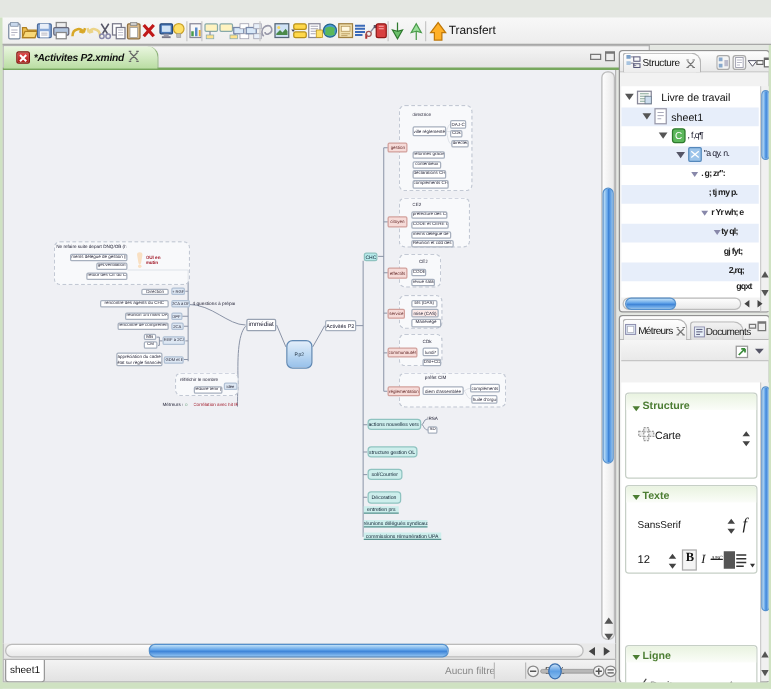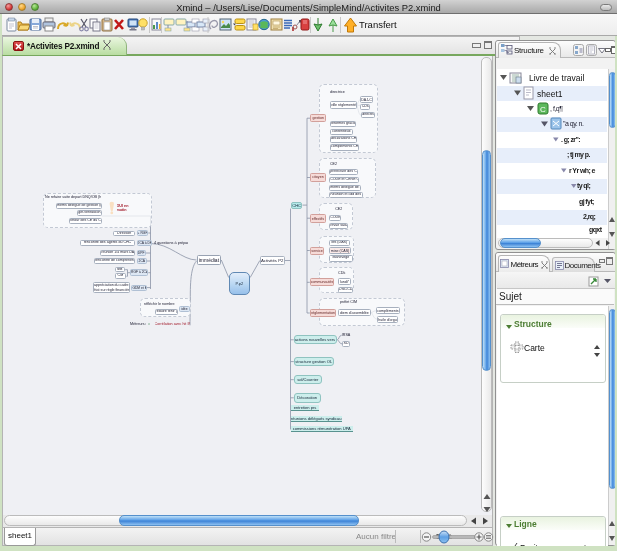--- a/index.html
+++ b/index.html
@@ -8,21 +8,21 @@
 .abs { position:absolute; }
 
 #titlebar { left:0; top:0; width:617px; height:14px;
   background:linear-gradient(#d2d2d2,#bdbdbd 50%,#a9a9a9); border-bottom:1px solid #6f6f6f; }
 .tl { top:3px; width:8px; height:8px; border-radius:50%; }
 #title { width:617px; top:1.5px; text-align:center; font-size:9.4px; color:#1a1a1a; }
 
 #toolbar { left:0; top:14px; width:617px; height:22px; background:linear-gradient(#f8f8f8,#ededed); border-bottom:1px solid #a8a8a8; }
 #transfert { left:359px; top:5px; font-size:9.5px; color:#111; }
 
-#tabstrip { left:2px; top:36px; width:518px; height:20px; background:linear-gradient(#f4f4f4,#e4e4e4); border:1px solid #b4b4b4; border-bottom:2px solid #77a75e; }
+#tabstrip { left:2px; top:36px; width:518px; height:20px; background:linear-gradient(#f4f4f4,#e4e4e4); border:1px solid #b4b4b4; border-bottom:2px solid #77a75e;font-style:italic; }
 #tab1 { left:0px; top:0px; width:124px; height:18px; background:linear-gradient(#eaf6e0,#b9dda2); border-right:1px solid #8fb47b; border-radius:0 9px 0 0; }
 #tabtext { left:24px; top:4.5px; font-size:8.2px; letter-spacing:-.2px; font-weight:bold; color:#111; }
 
 #canvas { left:2px; top:56px; width:491px; height:459px; background:#eff0f4; border-left:1px solid #b4b4b4; border-right:1px solid #b4b4b4; }
 
 .b { position:absolute; background:#fff; border:1px solid #a7b0be; border-radius:1.5px; font-size:3.6px; color:#1a1a2e; overflow:hidden; text-align:center; line-height:1.1; white-space:nowrap; }
 .tg { position:absolute; background:#dde7f3; border:1px solid #b0c0d4; border-radius:1.5px; font-size:3.3px; color:#223; overflow:hidden; text-align:center; white-space:nowrap; }
 .pk { position:absolute; background:#f6dbd8; border:1px solid #d2a09b; border-radius:1.5px; font-size:3.6px; color:#5c1f1f; overflow:hidden; text-align:center; white-space:nowrap; }
 .cy { position:absolute; background:#cdeeec; border:1px solid #8fc3c0; border-radius:3px; font-size:4.1px; color:#123; overflow:hidden; text-align:center; white-space:nowrap; }
 .cyf { position:absolute; background:#cdeeec; border-bottom:1px solid #58928f; font-size:4.1px; color:#123; overflow:hidden; text-align:center; white-space:nowrap; }
@@ -41,27 +41,20 @@
 .ptabrow { position:absolute; left:0; top:0; right:0; height:17px; background:linear-gradient(#fdfdfd,#e8e8e8); border-bottom:1px solid #b9b9b9; border-radius:3px 3px 0 0; }
 .sechdr { position:absolute; left:0; right:0; top:0; height:13px; background:linear-gradient(#e9f3e0,#fbfdf9); border-radius:3px 3px 0 0; }
 .sec { position:absolute; background:#fff; border:1px solid #c6cfc6; border-radius:3px; }
 .grn { color:#4c7d33; font-weight:bold; font-size:8.5px; }
 svg { position:absolute; left:0; top:0; }
 </style>
 </head>
 <body>
 <div id="win">
 
-  <div id="titlebar" class="abs">
-    <div class="abs tl" style="left:5px;background:radial-gradient(circle at 35% 30%,#f3a0a0,#d93a3a 60%,#8e1414);border:.5px solid #8e3a3a;"></div>
-    <div class="abs tl" style="left:18px;background:radial-gradient(circle at 35% 30%,#ffd98a,#f0a830 60%,#a86a10);border:.5px solid #a8812f;"></div>
-    <div class="abs tl" style="left:31px;background:radial-gradient(circle at 35% 30%,#b8e89a,#64b73f 60%,#2e7a14);border:.5px solid #53823a;"></div>
-    <div id="title" class="abs">Xmind – /Users/Lise/Documents/SimpleMind/Activites P2.xmind</div>
-    <div class="abs" style="right:5px;top:4px;width:12px;height:7px;border:1px solid #7a7a7a;border-radius:3.5px;background:linear-gradient(#e8e8e8,#bdbdbd);"></div>
-  </div>
 
   <div id="toolbar" class="abs">
     <svg width="617" height="22" id="tbsvg">
 
       <g transform="translate(6,4)">
           <rect x="1" y="1" width="9" height="12" rx="1" fill="#fff" stroke="#7a8aa0"></rect>
           <rect x="2.5" y="0" width="6" height="3" fill="#c8d8ec" stroke="#7a8aa0" stroke-width=".6"></rect>
           <path d="M3 6 h5 M3 8 h5 M3 10 h3" stroke="#aab" stroke-width=".7"></path>
         </g>
 
@@ -499,42 +492,59 @@
     <div class="abs" style="left:103px;top:6px;width:6px;height:4px;border:1px solid #777;background:#eee;"></div>
     <div class="abs" style="left:110px;top:4px;width:7px;height:8px;border:1px solid #777;border-top:2px solid #777;background:#eee;"></div>
 
     <div class="abs" style="left:1px;top:19px;width:118px;height:17px;background:linear-gradient(#f6f6f6,#e9e9e9);border-bottom:1px solid #c6c6c6;"></div>
     <svg width="26" height="14" style="left:92px;top:21px;">
         <rect x="1" y="3" width="9" height="9" fill="#fff" stroke="#999"></rect>
         <path d="M3 10 l5 -5 M8 5 h-3 M8 5 v3" stroke="#3a8a3a" stroke-width="1.4"></path>
         <path d="M16 5 h7 l-3.5 4 z" fill="#556"></path>
       </svg>
 
-    <div class="abs" style="left:0px;top:36px;width:118px;height:16px;background:#fafafa;border-bottom:1px solid #bbb;">
-      <div class="abs" style="left:3px;top:2px;font-size:10px;color:#222;">Sujet</div>
-    </div>
 
     <div class="abs" style="left:1px;top:53px;width:111px;height:240px;background:#fff;overflow:hidden;" id="propbody">
 
       <div class="sec" style="left:3px;top:8px;width:106px;height:69px;">
         <div class="sechdr"></div>
         <svg width="106" height="69">
             <path d="M5 10 l6 0 -3 4 z" fill="#4c7d33"></path>
           <g transform="translate(10,27)" stroke="#999" fill="#eee" stroke-dasharray="1.5,1">
               <rect x="0" y="3" width="4" height="4"></rect>
               <rect x="8" y="3" width="4" height="4"></rect>
               <rect x="4" y="0" width="4" height="3.5"></rect>
               <rect x="4" y="7" width="4" height="3.5"></rect>
             </g>
           <path d="M96 30 l3 4 h-6 z M96 42 l3 -4 h-6 z" fill="#444"></path>
         </svg>
         <div class="abs grn" style="left:13px;top:4px;">Structure</div>
         <div class="abs" style="left:23px;top:28px;font-size:8.5px;color:#111;">Carte</div>
       </div>
 
+      <div class="sec" style="left:3px;top:82px;width:106px;height:71px;">
+        <div class="sechdr"></div>
+        <svg width="106" height="71">
+            <path d="M5 7 l6 0 -3 4 z" fill="#4c7d33"></path>
+          <path d="M84 26 l3 4 h-6 z M84 38 l3 -4 h-6 z" fill="#444"></path>
+          <path d="M37 54 l3 4 h-6 z M37 66 l3 -4 h-6 z" fill="#444"></path>
+          <rect x="45" y="51" width="11" height="16" fill="#f4f4f4" stroke="#aaa"></rect>
+          <rect x="78" y="52" width="9" height="14" fill="#555"></rect>
+          <path d="M88 55 h8 M88 58 h8 M88 61 h8 M88 64 h6" stroke="#333" stroke-width="1.2"></path>
+          <path d="M99 62 l4 0 -2 3 z" fill="#333"></path>
+
+        </svg>
+        <div class="abs grn" style="left:13px;top:2px;">Texte</div>
+        <div class="abs" style="left:9px;top:25.5px;font-size:8px;color:#111;">SansSerif</div>
+        <div class="abs" style="left:93px;top:22px;font-size:13px;font-style:italic;font-family:'Liberation Serif',serif;color:#222;">f</div>
+        <div class="abs" style="left:9px;top:53px;font-size:9px;color:#111;">12</div>
+        <div class="abs" style="left:47.5px;top:52px;font-size:10px;font-weight:bold;font-family:'Liberation Serif',serif;color:#111;">B</div>
+        <div class="abs" style="left:60px;top:53px;font-size:10px;font-style:italic;font-family:'Liberation Serif',serif;color:#111;">I</div>
+        <div class="abs" style="left:67.5px;top:56px;font-size:5px;letter-spacing:-.2px;font-family:'Liberation Serif',serif;color:#222;text-decoration:line-through;">ABC</div>
+      </div>
 
 
       <div class="sec" style="left:3px;top:210px;width:106px;height:40px;">
         <div class="sechdr"></div>
         <svg width="106" height="40">
             <path d="M5 7 l6 0 -3 4 z" fill="#4c7d33"></path>
           <path d="M10 35 l6 -9" stroke="#444" stroke-width="1"></path>
           <path d="M84 28 l3 4 h-6 z" fill="#444"></path>
         </svg>
         <div class="abs grn" style="left:13px;top:2px;">Ligne</div>

